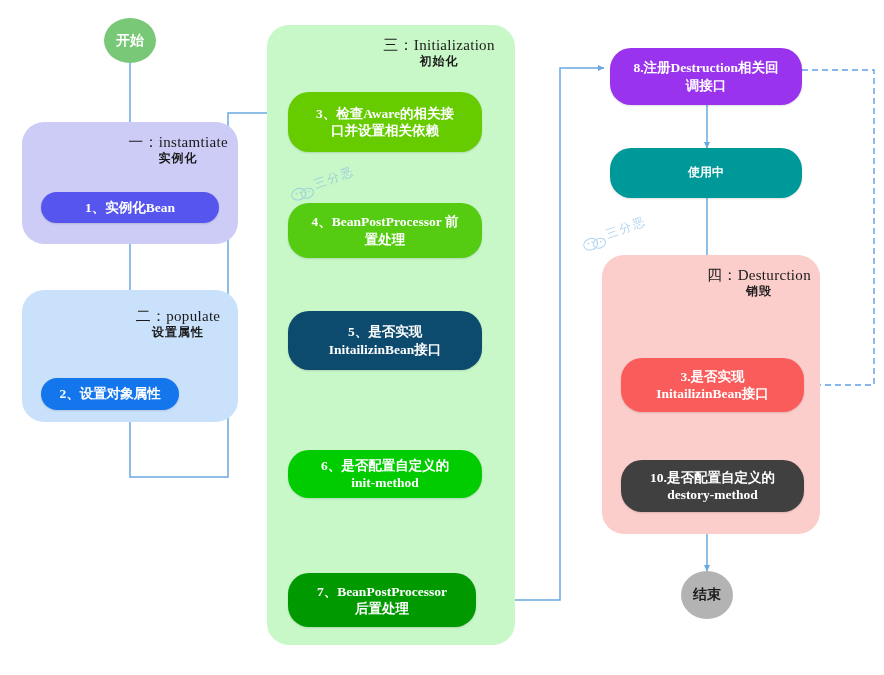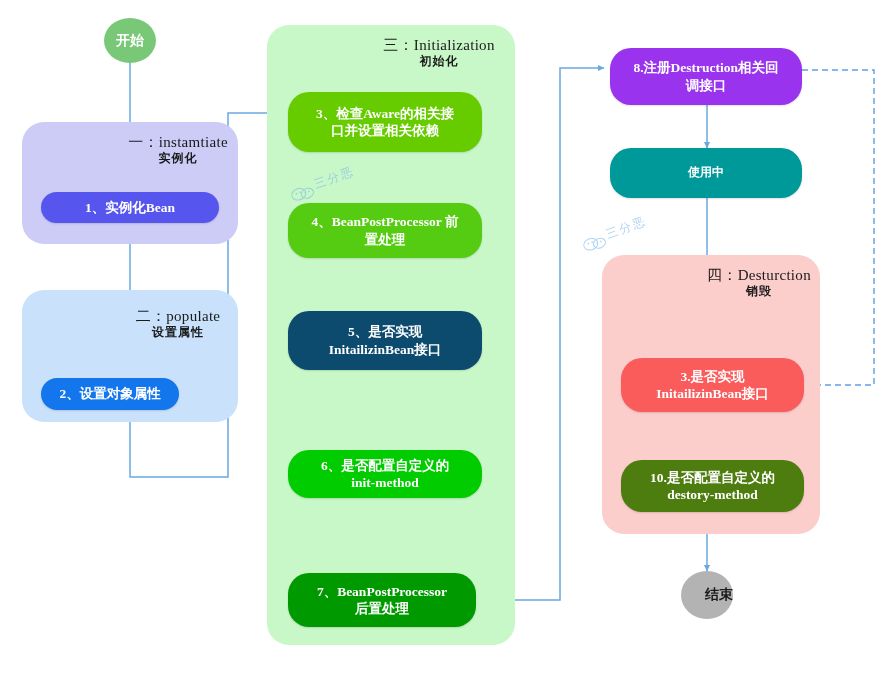--- a/index.html
+++ b/index.html
@@ -35,21 +35,21 @@
   }
   .node span{display:block;width:100%;}
 
   
   .circle{
     position:absolute;border-radius:50%;
     display:flex;align-items:center;justify-content:center;
     color:#ffffff;font-size:14px;font-weight:700;
     font-family:"Liberation Serif","DejaVu Serif",serif;
   }
-  .circle.gray{color:#1b1b1b;justify-content:flex-end;}
+  .circle.gray{color:#1b1b1b;}
 
   
   .wm{position:absolute;opacity:.62;transform-origin:left center;}
   .wm .wm-text{
     font-family:"Liberation Sans","DejaVu Sans",sans-serif;
     font-size:12px;color:#7fb8e8;white-space:nowrap;letter-spacing:2px;
     position:absolute;left:26px;top:-2px;
   }
   .wm .wm-mark{position:absolute;left:0;top:2px;}
 </style>
@@ -180,21 +180,21 @@
     <div class="t-line2 cn">销毁</div>
   </div>
 
   <div class="node" style="left:621px;top:358px;width:183px;height:54px;background:#fa5c5c;">
     <span>
       <span>3.是否实现</span>
       <span>InitailizinBean接口</span>
     </span>
   </div>
 
-  <div class="node" style="left:621px;top:460px;width:183px;height:52px;background:#4d7c0f;">
+  <div class="node" style="left:621px;top:460px;width:183px;height:52px;background:#404040;">
     <span>
       <span>10.是否配置自定义的</span>
       <span>destory-method</span>
     </span>
   </div>
 
   <div class="circle" style="left:104px;top:18px;width:52px;height:45px;background:#78c878;">
     <span>开始</span>
   </div>
 

